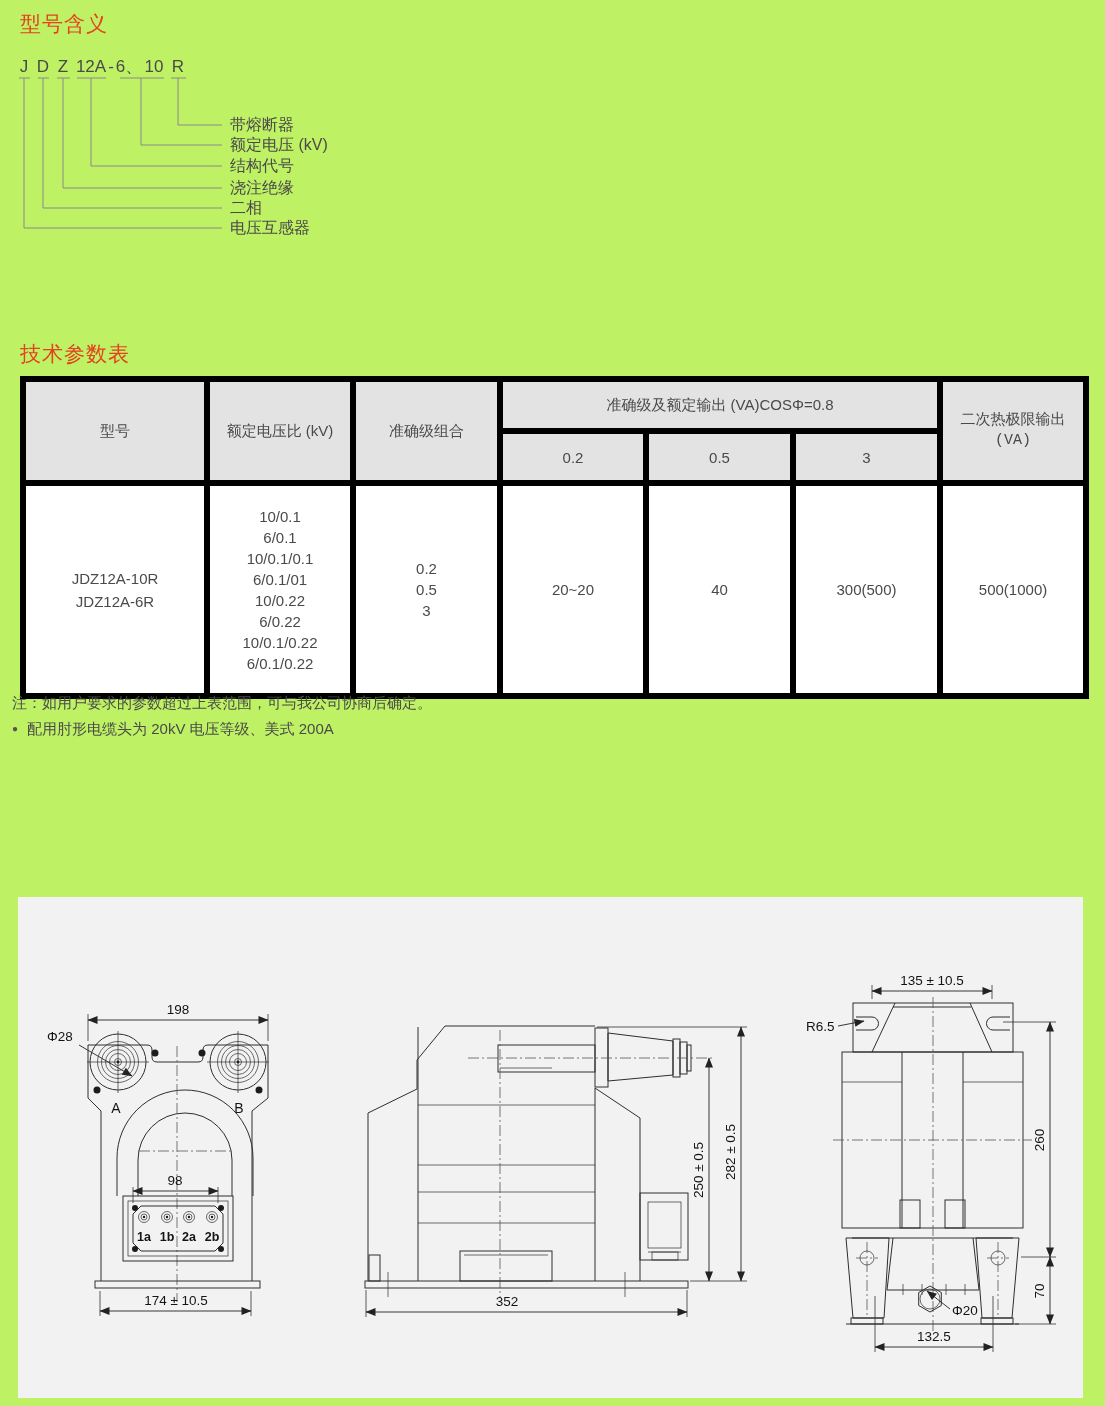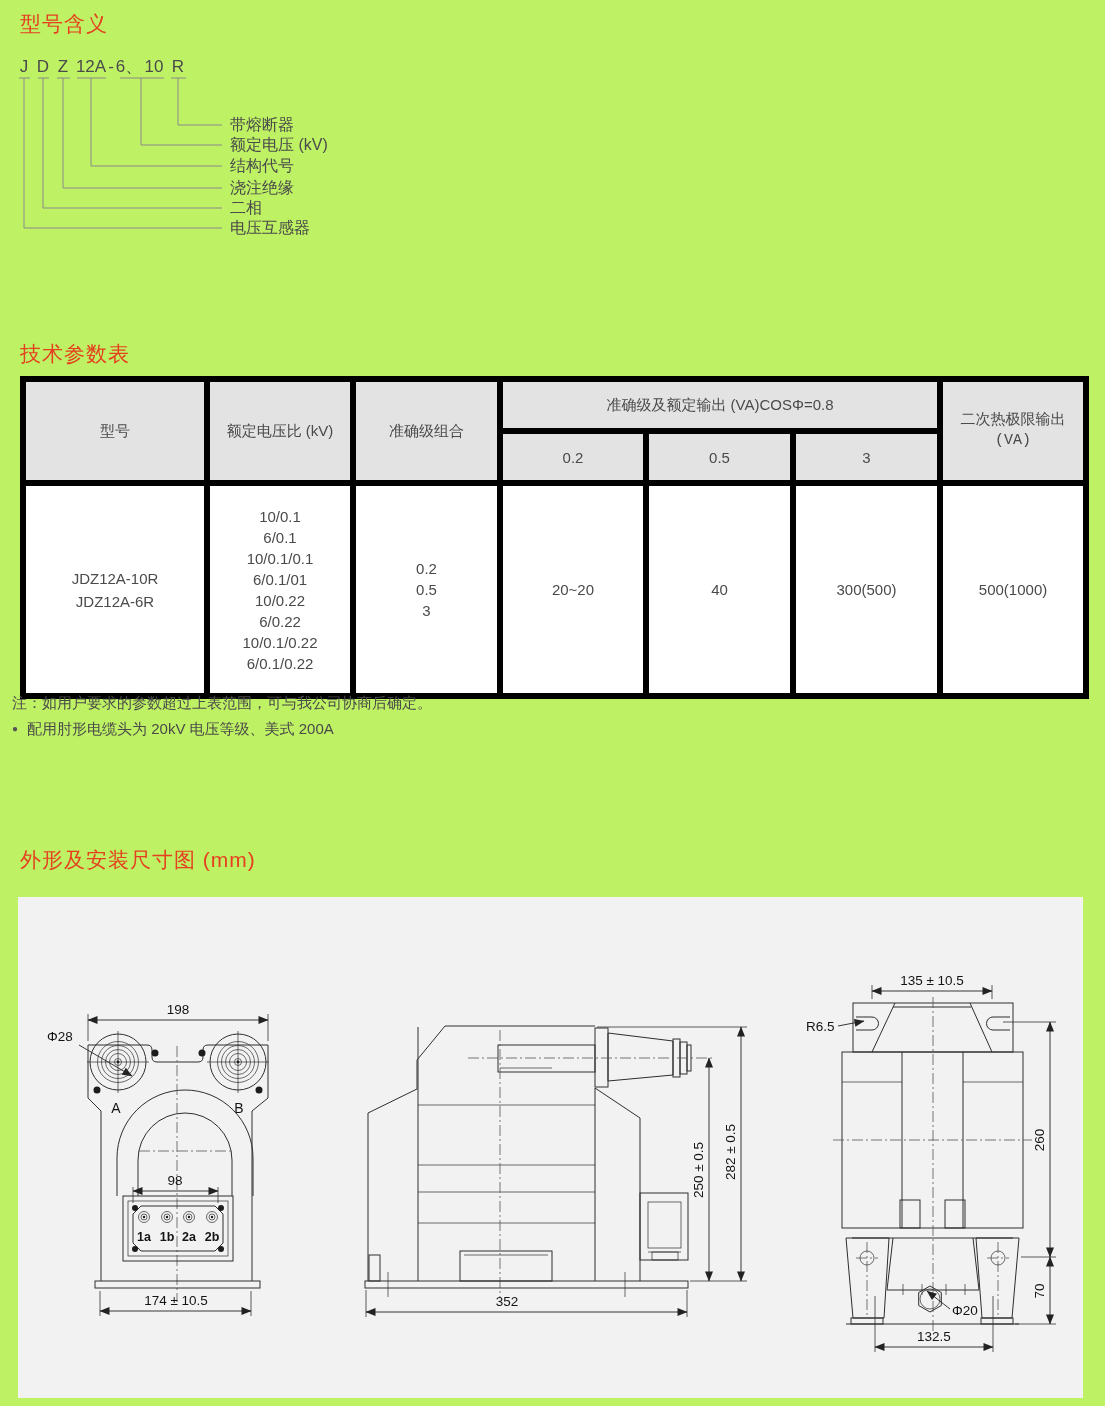--- a/index.html
+++ b/index.html
@@ -141,21 +141,20 @@
     </tbody>
   </table>
 
   <div class="notes">
     <div class="note-line">注：如用户要求的参数超过上表范围，可与我公司协商后确定。</div>
     <div class="bullet-line">
       <span class="bullet-glyph">●</span><span>配用肘形电缆头为 20kV 电压等级、美式 200A</span>
     </div>
   </div>
 
-  <div class="sec-title" id="t3">外形及安装尺寸图 (mm)</div>
 
   <div class="panel">
     <svg width="1065" height="501" viewBox="18 897 1065 501">
       <defs>
         <marker id="ar" viewBox="0 0 10 8" markerWidth="11" markerHeight="8" refX="9.5" refY="4" orient="auto-start-reverse" markerUnits="userSpaceOnUse">
           <path d="M0,0 L10,4 L0,8 Z" fill="#222"></path>
         </marker>
       </defs>
 
       <g>

